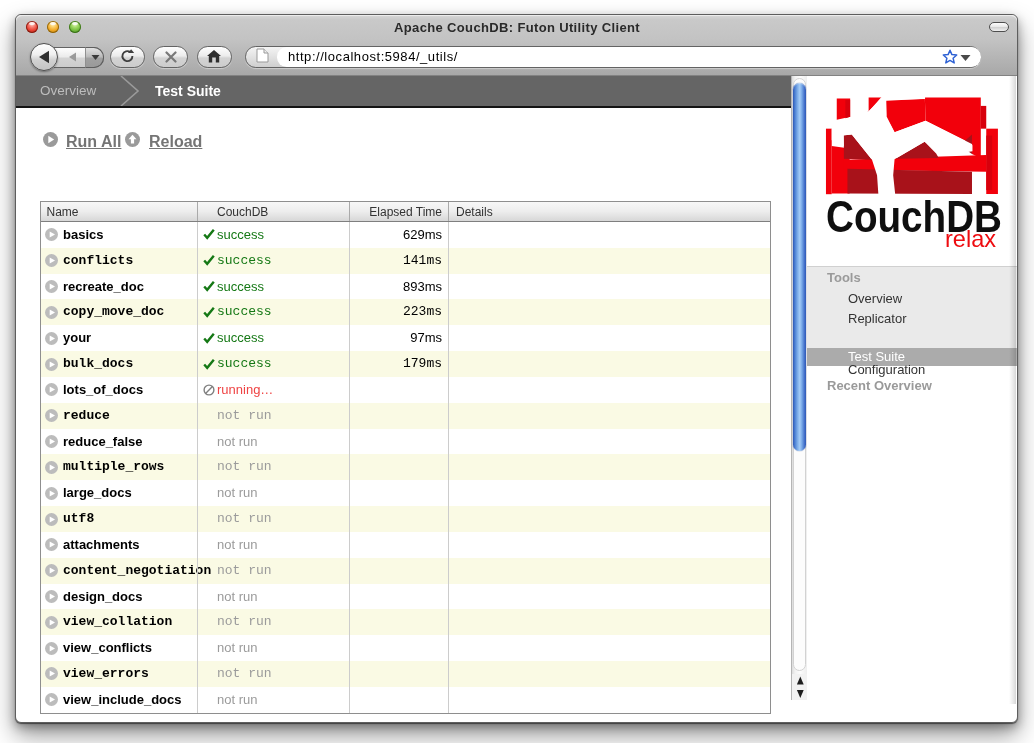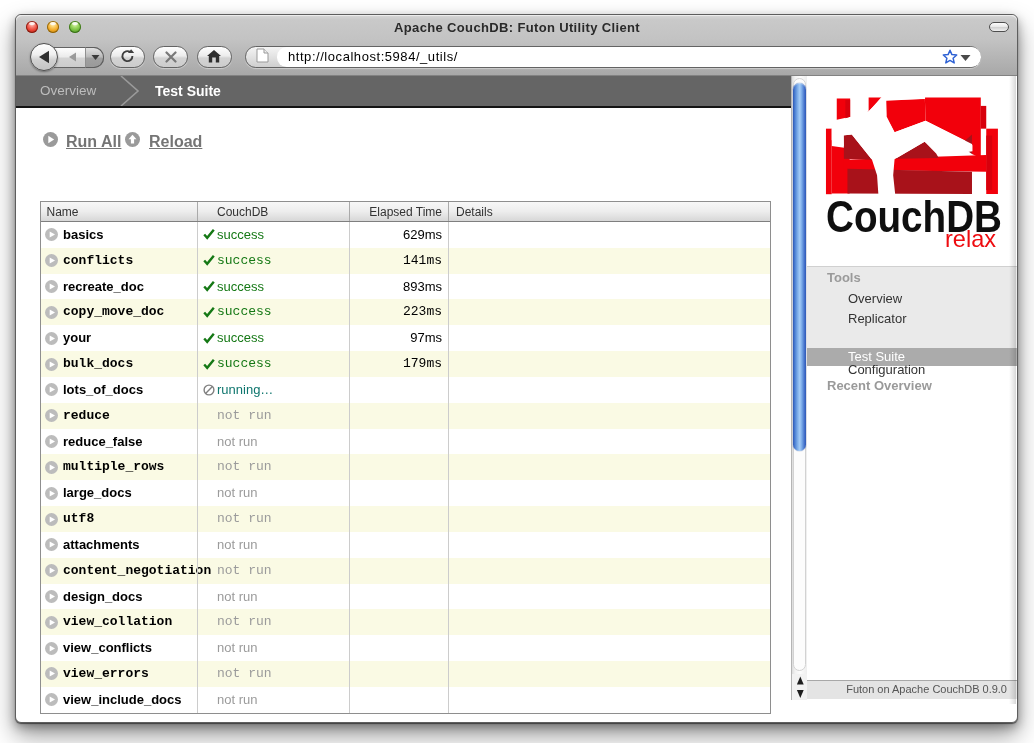--- a/index.html
+++ b/index.html
@@ -257,21 +257,21 @@
 <div class="row">
           <svg class="picon" width="13" height="13" viewBox="0 0 13 13">
             <circle cx="6.5" cy="6.5" r="6.5" fill="#bcbcbc"></circle>
             <polygon points="4.7,3.4 10,6.5 4.7,9.6" fill="#fff"></polygon>
           </svg>
           <span class="nm">lots_of_docs</span>
           <svg class="stic" style="top:7px" width="12" height="12" viewBox="0 0 12 12">
             <circle cx="6" cy="6" r="4.9" fill="none" stroke="#808080" stroke-width="1.4"></circle>
             <path d="M2.6 9.4 L9.4 2.6" stroke="#808080" stroke-width="1.4"></path>
           </svg>
-          <span class="st" style="color:#0f766e">running…</span>
+          <span class="st" style="color:#ef4444">running…</span>
           <span class="csep" style="left:156.5px"></span>
           <span class="csep" style="left:308.5px"></span>
           <span class="csep" style="left:407.5px"></span>
         </div>
 <div class="row odd">
           <svg class="picon" width="13" height="13" viewBox="0 0 13 13">
             <circle cx="6.5" cy="6.5" r="6.5" fill="#bcbcbc"></circle>
             <polygon points="4.7,3.4 10,6.5 4.7,9.6" fill="#fff"></polygon>
           </svg>
           <span class="nm">reduce</span>
@@ -443,16 +443,15 @@
 <polygon points="57,1.2 101.2,1 101.2,2.7 58,5 18.4,40 19.2,50.5 13.4,50.5 13.4,44.7 6.9,44.7 6.9,33 25.8,21 44.2,15.6" fill="#fff"></polygon>
 <polygon points="56,4 61.9,21.3 70.4,36.7 101.7,25 148.5,48.4 149.1,50 149.1,55.9 135.3,58 119.8,59.6 119,58 103,47.5 100.7,46.3 70.4,63.8 69,80 71,99 54,99 52.7,80 47.6,64.3 27.2,38.9 18.4,40" fill="#fff"></polygon>
 </g>
 </svg>
 <svg class="abs" style="left:806px;top:180px" width="195" height="58" viewBox="0 0 195 58">
 <text x="4" y="37" font-family="Liberation Sans, sans-serif" font-size="44" font-weight="bold" fill="#0f0f0f" textLength="176" lengthAdjust="spacingAndGlyphs">CouchDB</text>
 </svg>
 <svg class="abs" style="left:900px;top:212px" width="100" height="24" viewBox="0 0 100 24">
 <text x="80" y="20" text-anchor="end" font-family="Liberation Sans, sans-serif" font-size="24" fill="#ee0c10" textLength="51" lengthAdjust="spacingAndGlyphs">relax</text>
 </svg>
-  <div id="footer">Futon on Apache CouchDB 0.9.0</div>
   <div class="abs" style="left:993px;top:61px;width:7px;height:628px;background:linear-gradient(90deg,rgba(0,0,0,0) 0%,rgba(0,0,0,0.10) 70%,rgba(0,0,0,0.16) 100%);"></div>
 
 </div>
 
 </body></html>

